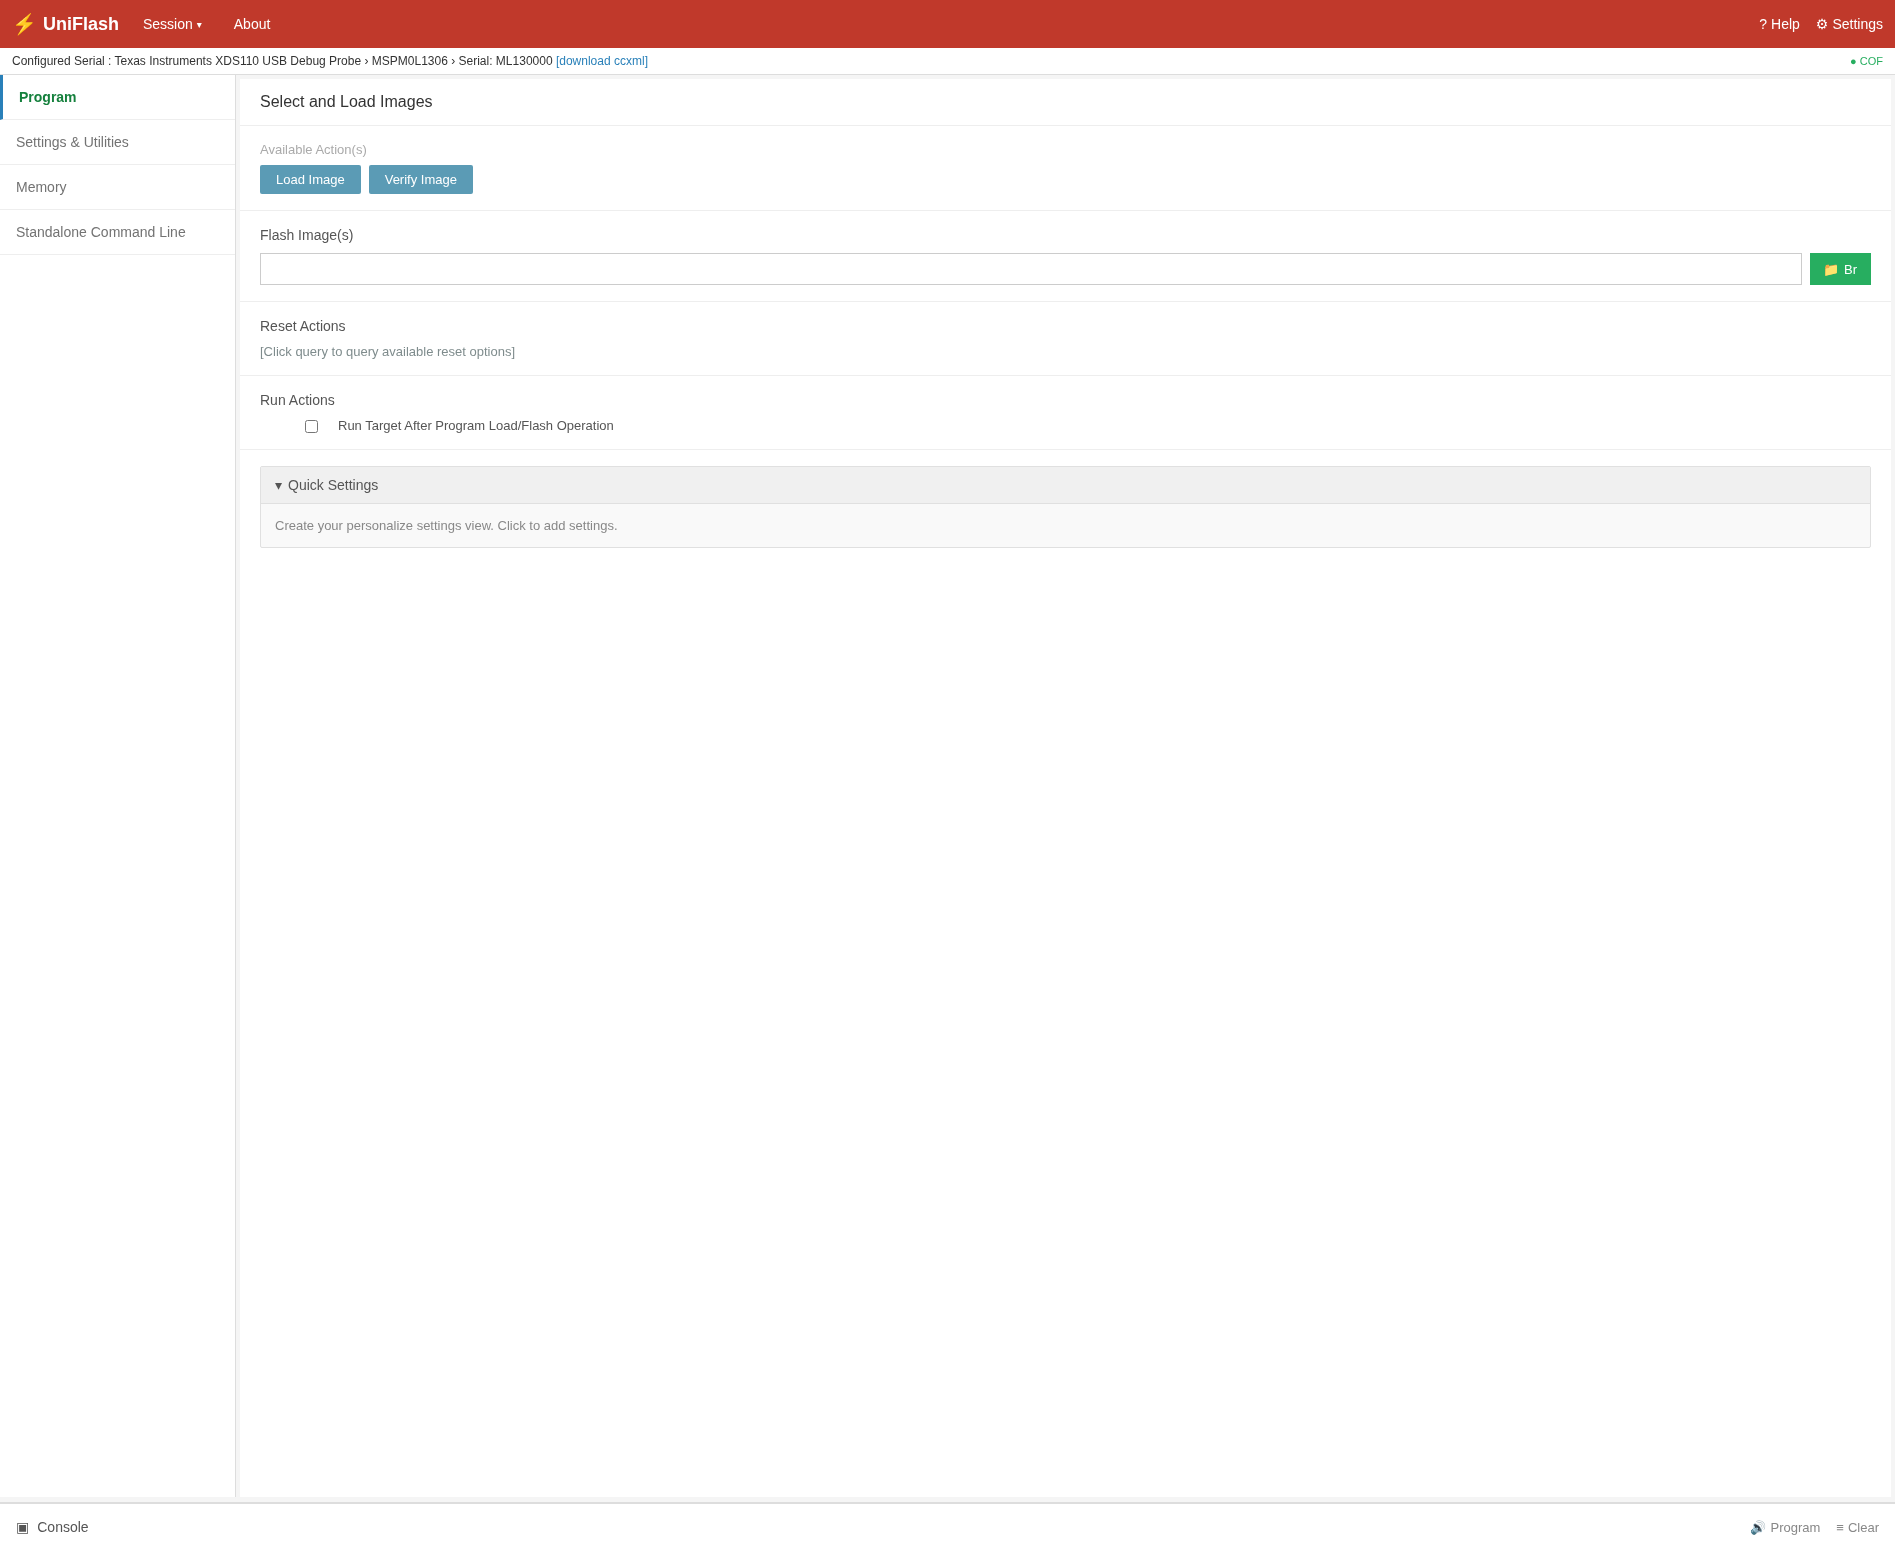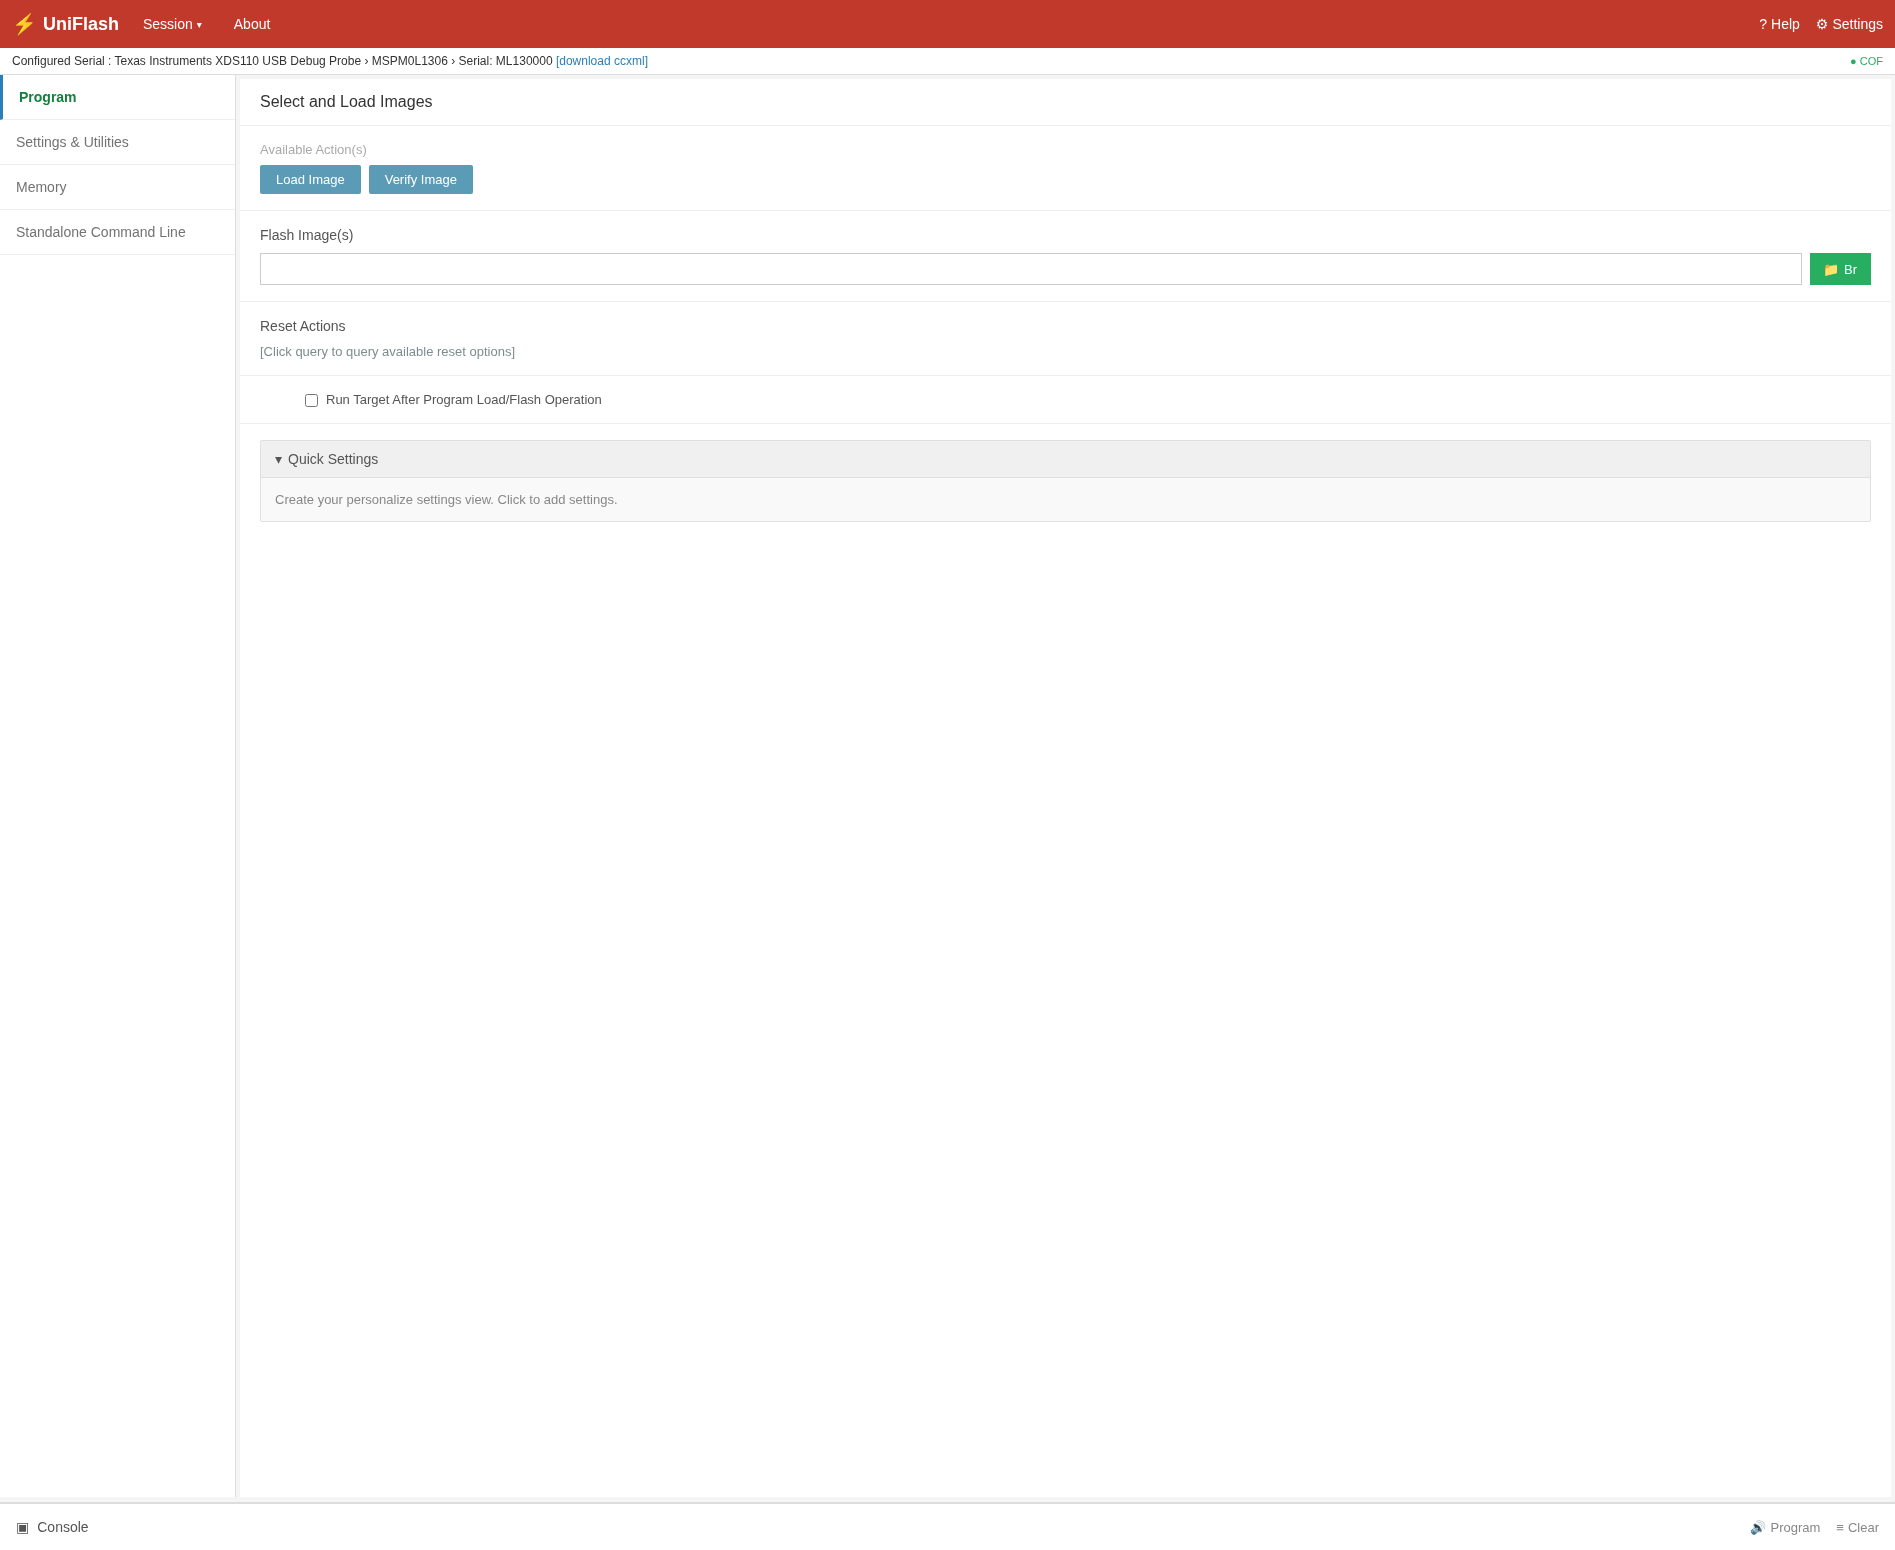--- a/index.html
+++ b/index.html
@@ -153,21 +153,21 @@
     .reset-link {
       color: #7f8c8d;
       font-size: 13px;
       cursor: pointer;
     }
 
     
     .checkbox-row {
       display: flex;
       align-items: flex-end;
-      gap: 8px;
+      gap: 20px;
       font-size: 13px;
       color: #555;
       padding-left: 45px;
     }
     .checkbox-row input[type="checkbox"] { cursor: pointer; }
 
     
     #quick-settings-section {
       background: #f9f9f9;
       border: 1px solid #e0e0e0;
@@ -311,20 +311,21 @@
           </button>
         </div>
       </div>
 
       <div class="section">
         <div class="section-title">Reset Actions</div>
         <div class="reset-link">[Click query to query available reset options]</div>
       </div>
 
       <div class="section">
+        <div class="section-title">Run Actions</div>
         <div class="checkbox-row">
           <input type="checkbox" style="">
           <label>Run Target After Program Load/Flash Operation</label>
         </div>
       </div>
 
       <div id="quick-settings-section">
         <div id="quick-settings-header">
           <span>▾</span>
           <span>Quick Settings</span>

